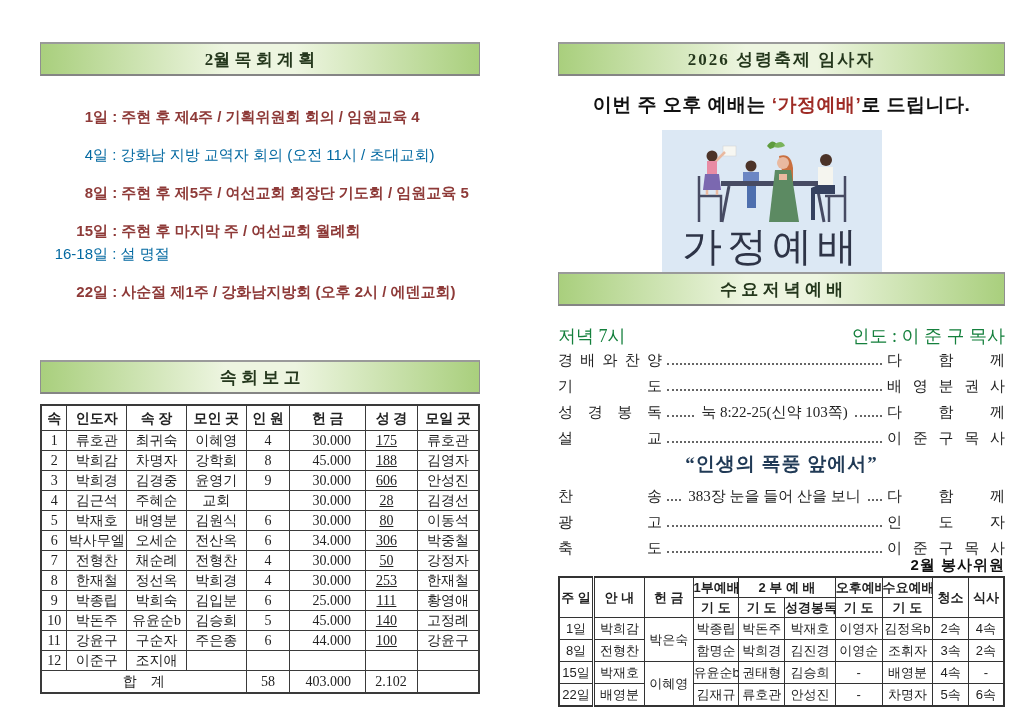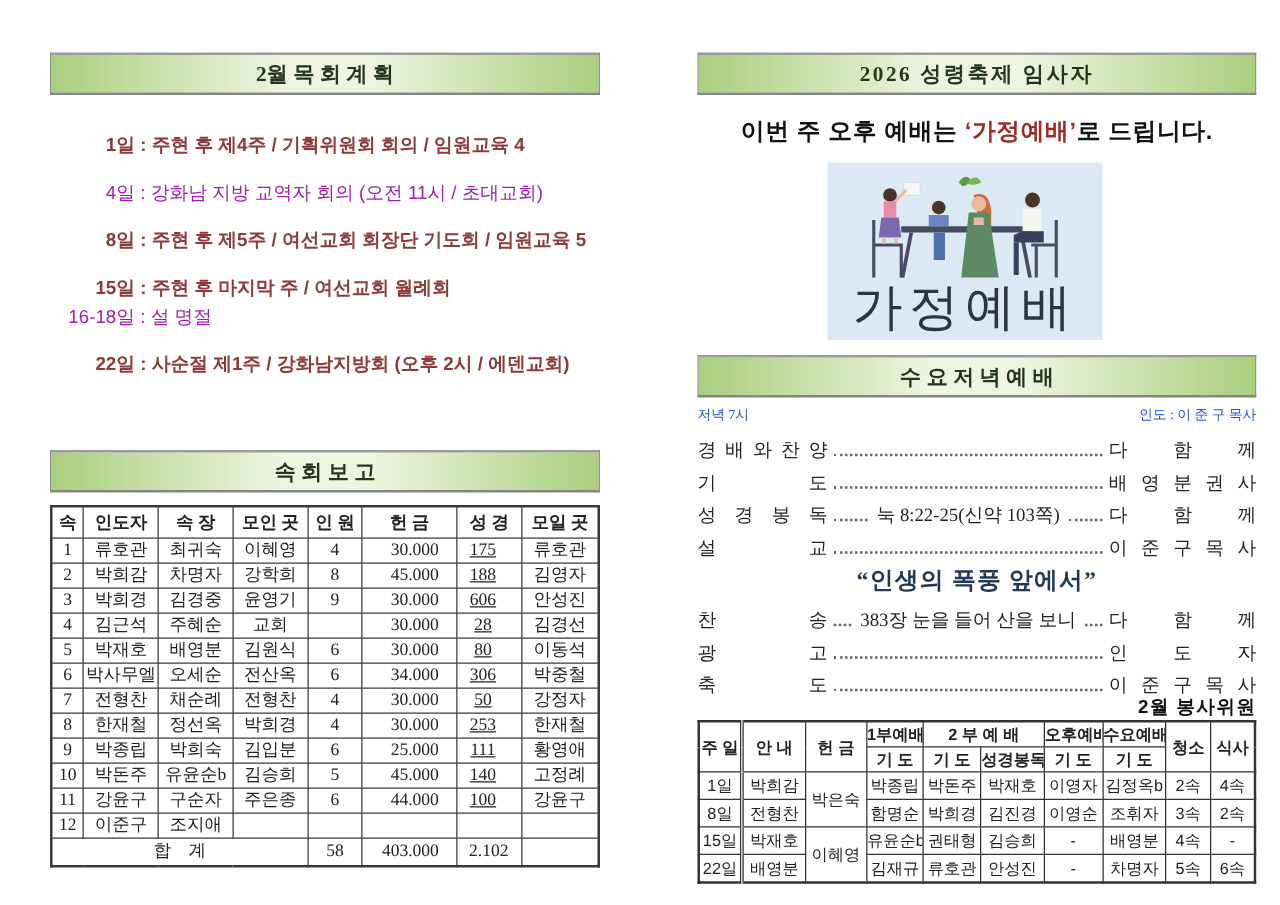--- a/index.html
+++ b/index.html
@@ -20,21 +20,21 @@
     font-family:"Liberation Serif",serif;font-weight:bold;font-size:17px;color:#24371c;
   }
   .ls2{letter-spacing:2px;}
 
   
   .sched{position:absolute;left:0;right:0;top:108px;}
   .srow{display:flex;font-size:15px;margin-bottom:21px;line-height:17px;}
   .srow .day{width:68px;text-align:right;flex:none;}
   .srow .sep{flex:none;white-space:pre;}
   .srow.strong{color:#8e3a38;font-weight:bold;}
-  .srow.light{color:#a21caf;font-weight:normal;}
+  .srow.light{color:#0369a1;font-weight:normal;}
   .srow.tight{margin-bottom:6px;}
 
   
   table{border-collapse:collapse;}
   #report-table{
     position:absolute;top:404px;left:0;width:440px;
     font-family:"Liberation Serif",serif;font-size:14px;color:#222;
     border:2px solid #3a3a3a;
   }
   #report-table th,#report-table td{
@@ -60,21 +60,21 @@
     background:#dce8f4;display:flex;flex-direction:column;align-items:center;
   }
   .illus svg{display:block;margin-top:4px;}
   .illus .cap{
     font-size:40px;font-weight:300;color:#2e3447;letter-spacing:5px;
     line-height:44px;margin-top:-2px;white-space:nowrap;
   }
 
   .svc-info{
     position:absolute;top:324px;left:0;right:0;display:flex;justify-content:space-between;
-    font-family:"Liberation Serif",serif;font-size:11px;color:#1d4ed8;
+    font-family:"Liberation Serif",serif;font-size:18px;color:#15803d;
   }
   .order-block{position:absolute;top:344px;left:0;right:0;font-family:"Liberation Serif",serif;}
   .oline{display:flex;align-items:flex-end;height:26px;font-size:15px;color:#222;}
   .olabel{width:104px;flex:none;text-align:justify;text-align-last:justify;}
   .oright{width:118px;flex:none;text-align:justify;text-align-last:justify;}
   .omid{flex:none;white-space:nowrap;padding:0 2px;}
   .dots{flex:1;border-bottom:2px dotted #666;margin:0 5px 5px;}
   .sermon{
     text-align:center;font-size:19px;font-weight:bold;color:#203a56;
     margin:3px 0 7px;height:22px;letter-spacing:1px;
@@ -347,21 +347,21 @@
         <path d="M182 42 L182 88 M162 62 L182 62 M166 62 L166 88" stroke="#474b63" stroke-width="2.5" fill="none"></path>
         <circle cx="163" cy="26" r="6" fill="#4c3328"></circle>
         <rect x="155" y="33" width="15" height="18" fill="#f5f5ef"></rect>
         <path d="M155 51 L172 51 L172 60 L148 60 L148 54 Z" fill="#35415f"></path>
         <path d="M150 60 L150 86" stroke="#35415f" stroke-width="4"></path>
       </g>
     </svg>
     <div class="cap">가정예배</div>
   </div>
 
-  <div class="gbar" style="top:284px;">
+  <div class="gbar" style="top:272px;">
     <span>수 요 저 녁 예 배</span>
   </div>
 
   <div class="svc-info">
     <span>저녁 7시</span>
     <span>인도 : 이 준 구 목사</span>
   </div>
 
   <div class="order-block">
     <div id="order-a">

